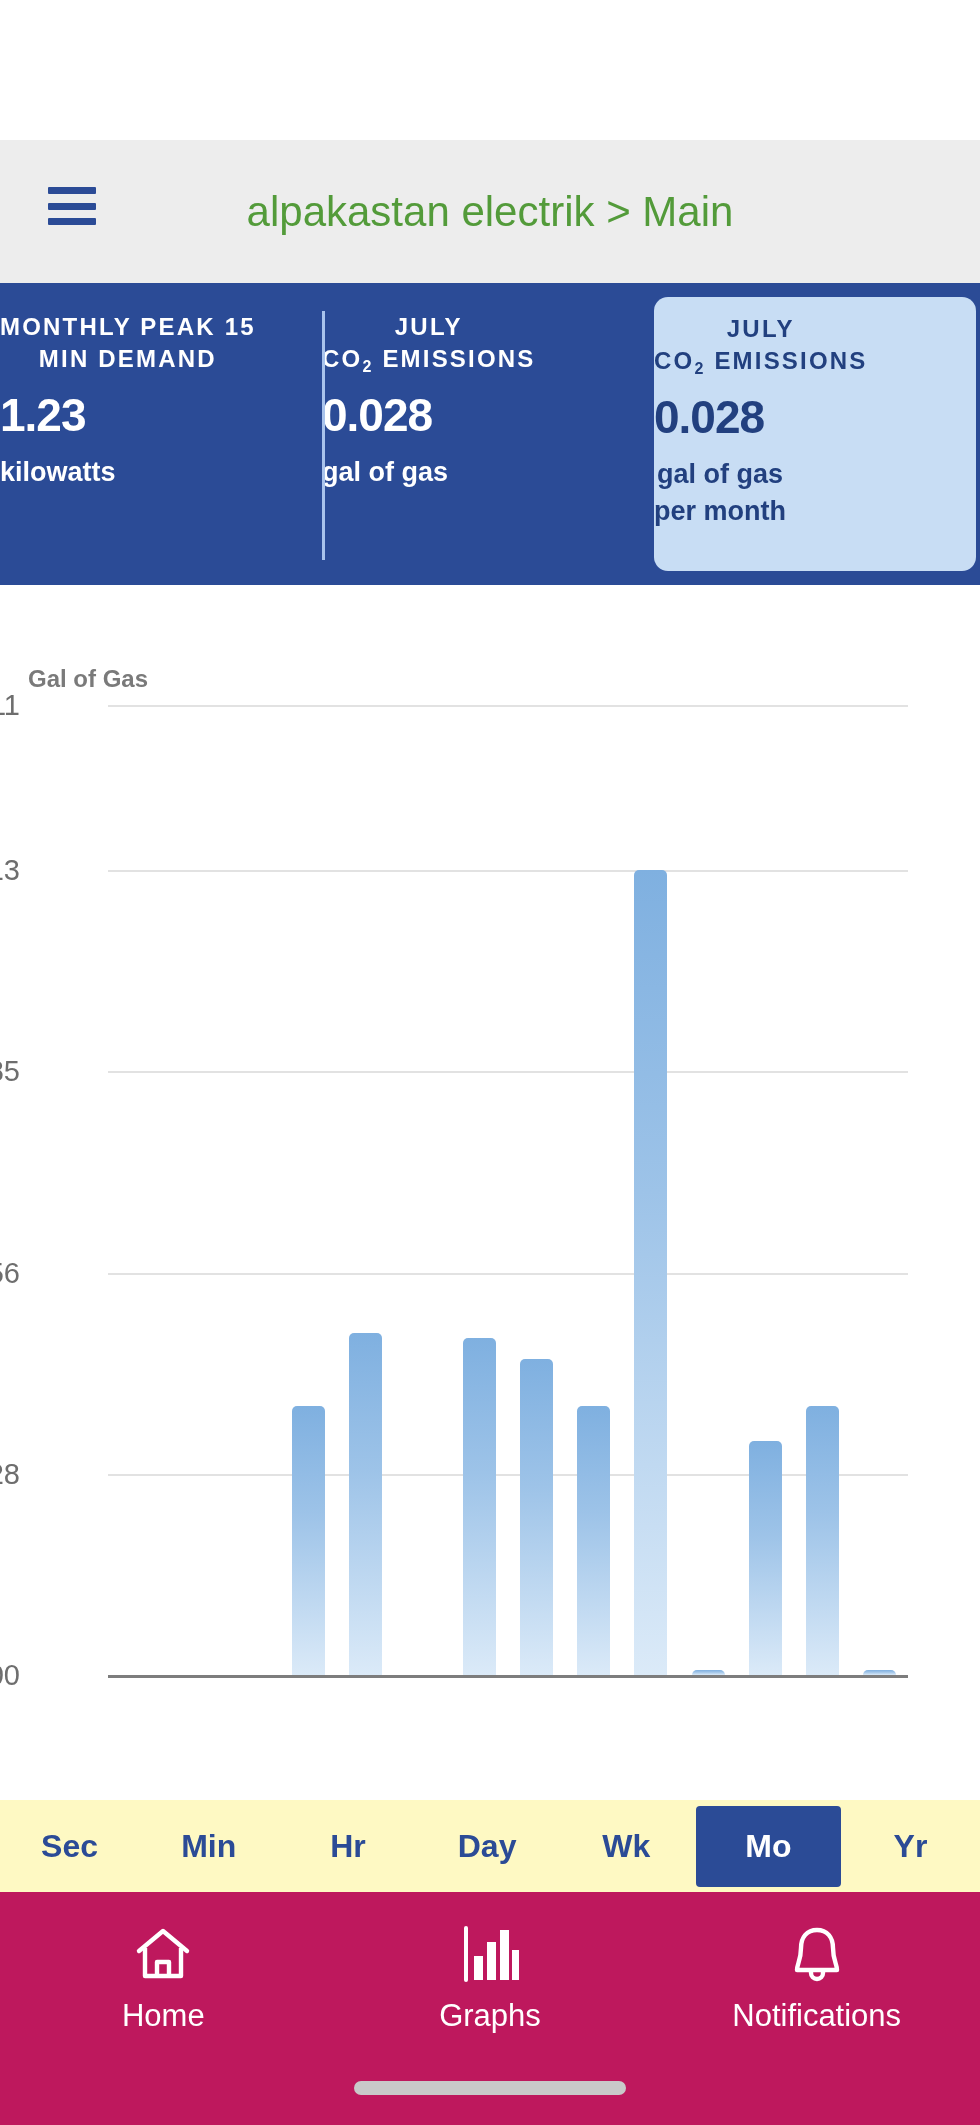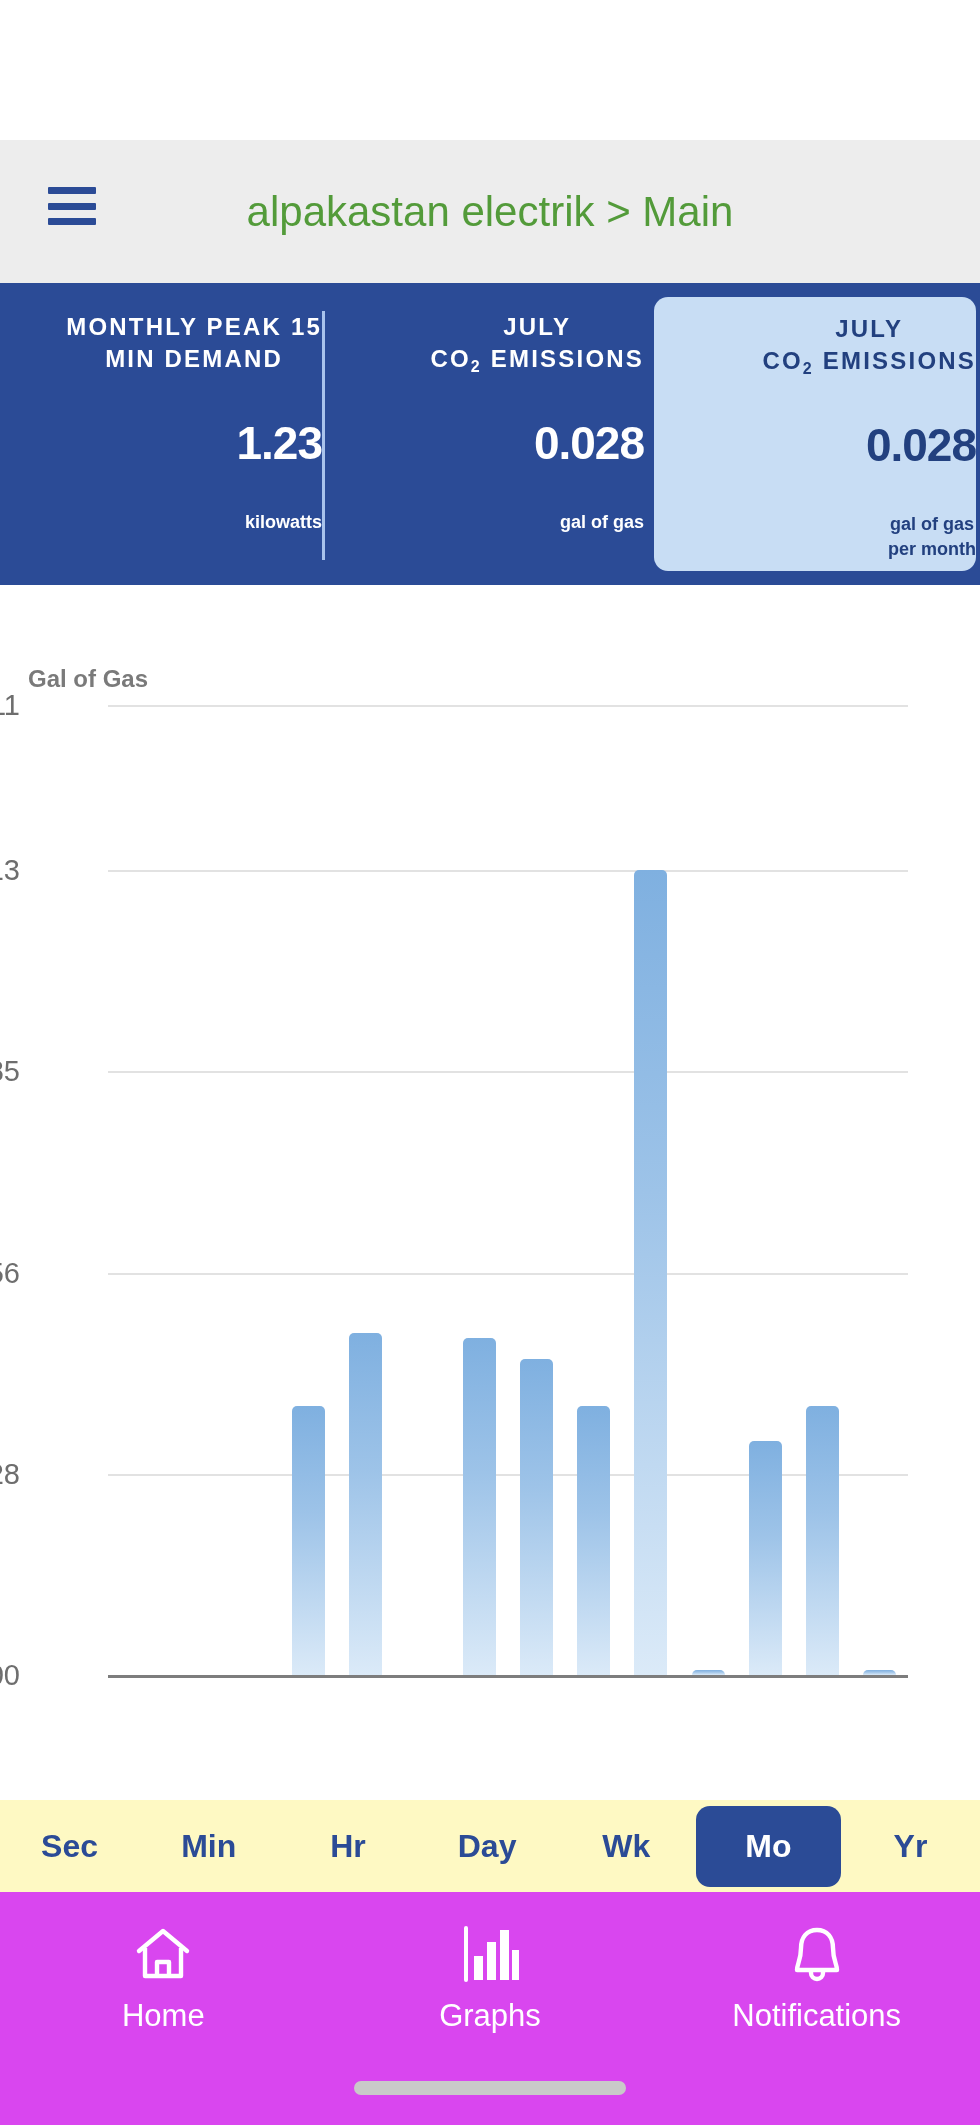--- a/index.html
+++ b/index.html
@@ -65,38 +65,38 @@
     color:#539b3a; font-size:42px; font-weight:400;
   }
 
   
   .statband {
     position:absolute; top:283px; left:0; width:980px; height:302px;
     background:#2b4b96; display:flex;
   }
   .stat {
     position:relative; flex:1 1 0;
-    display:flex; flex-direction:column; align-items:flex-end;
-    padding-top:28px; color:#ffffff; text-align:center;gap:28px;
+    display:flex; flex-direction:column; align-items:flex-start;
+    padding-top:28px; color:#ffffff; text-align:center;
   }
   .stat + .stat::before {
     content:""; position:absolute; left:0; top:28px; bottom:25px;
     width:3px; background:#a9c3ec;
   }
   .stat .s-label {
     font-size:24px; font-weight:700; letter-spacing:2.2px;
     line-height:1.35; text-transform:uppercase;
   }
   .stat .s-label sub { font-size:16px; vertical-align:baseline; position:relative; top:5px; }
   .stat .s-value {
     font-size:46px; font-weight:700; line-height:1.1; margin-top:14px;
     letter-spacing:-1px;
   }
   .stat .s-unit {
-    font-size:18px; font-weight:700; line-height:1.35; margin-top:14px;
+    font-size:27px; font-weight:700; line-height:1.35; margin-top:14px;
   }
   .stat.highlight {
     background:#c8ddf4; color:#22407f;
     border-radius:14px; margin:14px 4px 14px 10px;
     padding-top:16px;
   }
   .stat.highlight::before { display:none; }
 
   
   .chartwrap {
@@ -142,27 +142,27 @@
   .tsitem {
     flex:1 1 0; text-align:center;
     font-size:32px; font-weight:700; color:#2b4b96;
     cursor:pointer;
   }
   .tsitem.active {
     color:#ffffff;
   }
   .tspill {
     display:inline-block; background:#2b4b96; color:#fff;
-    border-radius:14px; padding:22px 0; width:145px;
+    border-radius:4px; padding:22px 0; width:145px;
   }
 
   
   .bottomnav {
     position:absolute; top:1892px; left:0; width:980px; height:233px;
-    background:#d946ef;
+    background:#be185d;
   }
   .navrow { display:flex; padding-top:30px; }
   .navitem {
     flex:1 1 0; display:flex; flex-direction:column;
     align-items:center; gap:12px; cursor:pointer;
   }
   .navicon { width:64px; height:64px; display:block; }
   .navlabel { font-size:31px; color:#ffffff; }
   .homebar {
     position:absolute; left:50%; transform:translateX(-50%);

